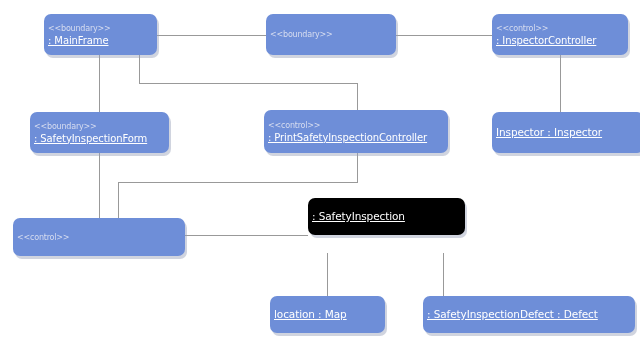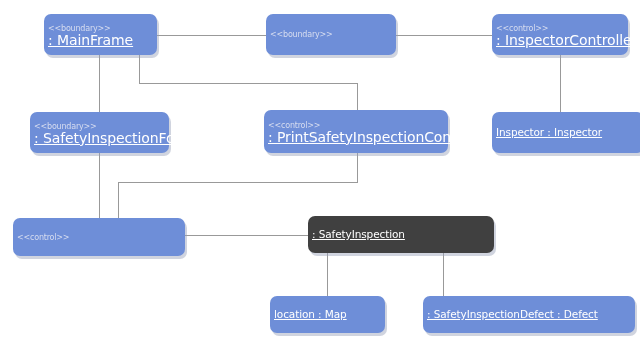--- a/index.html
+++ b/index.html
@@ -37,21 +37,21 @@
   }
   .stereotype {
     color: #d7ddf0;
     font-size: 8px;
     letter-spacing: -0.2px;
     line-height: 11px;
     white-space: nowrap;
   }
   .objname {
     color: #ffffff;
-    font-size: 14px;
+    font-size: 10px;
     line-height: 13px;
     text-decoration: underline;
     text-underline-offset: 1px;
     white-space: nowrap;
     letter-spacing: -0.1px;
   }
   .node.single .objname {
     font-size: 10.5px;
   }
 </style>
@@ -89,21 +89,21 @@
     <div class="node" style="left: 264px; top: 110px; width: 184px; height: 43px; background: rgb(110, 142, 216);">
       <div class="stereotype">&lt;&lt;control&gt;&gt;</div>
       <div class="objname">: PrintSafetyInspectionController</div>
     </div>
     <div class="node single" style="left: 492px; top: 112px; width: 152px; height: 41px; background: rgb(110, 142, 216);">
       <div class="objname">Inspector : Inspector</div>
     </div>
     <div class="node" style="left: 13px; top: 218px; width: 172px; height: 38px; background: rgb(110, 142, 216);">
       <div class="stereotype">&lt;&lt;control&gt;&gt;</div>
     </div>
-    <div class="node single" style="left: 308px; top: 216px; width: 186px; height: 37px; background: #404040;">
+    <div class="node single" style="left: 308px; top: 198px; width: 157px; height: 37px; background: #000000;">
       <div class="objname">: SafetyInspection</div>
     </div>
     <div class="node single" style="left: 423px; top: 296px; width: 212px; height: 37px; background: rgb(110, 142, 216);">
       <div class="objname">: SafetyInspectionDefect : Defect</div>
     </div>
     <div class="node single" style="left: 270px; top: 296px; width: 115px; height: 37px; background: rgb(110, 142, 216);">
       <div class="objname">location : Map</div>
     </div>
   </div>
 

